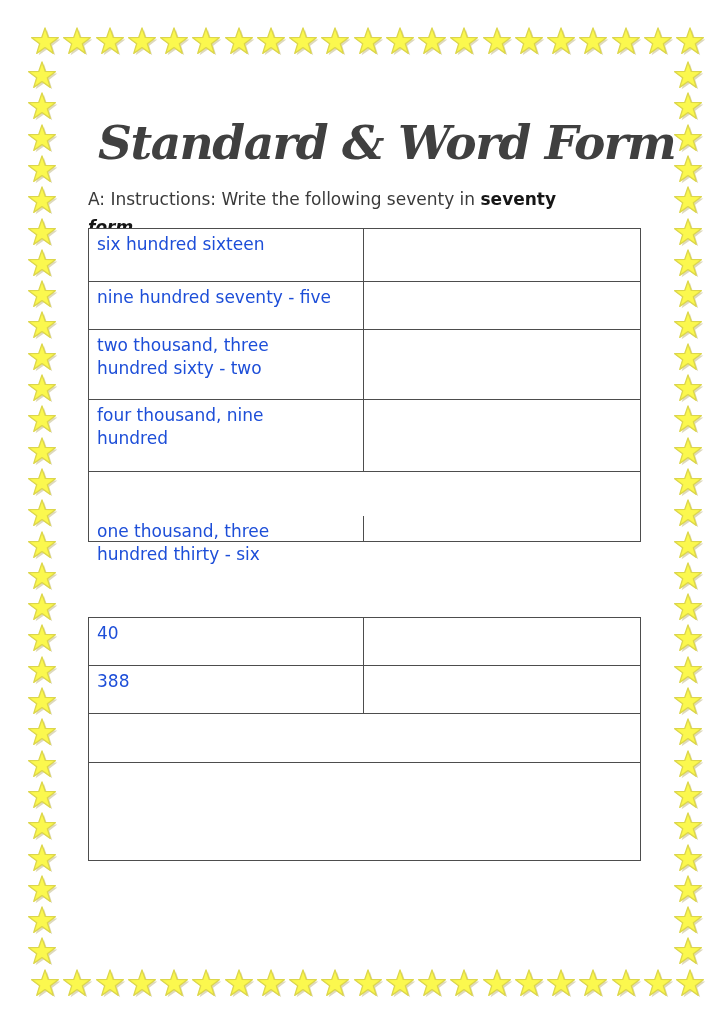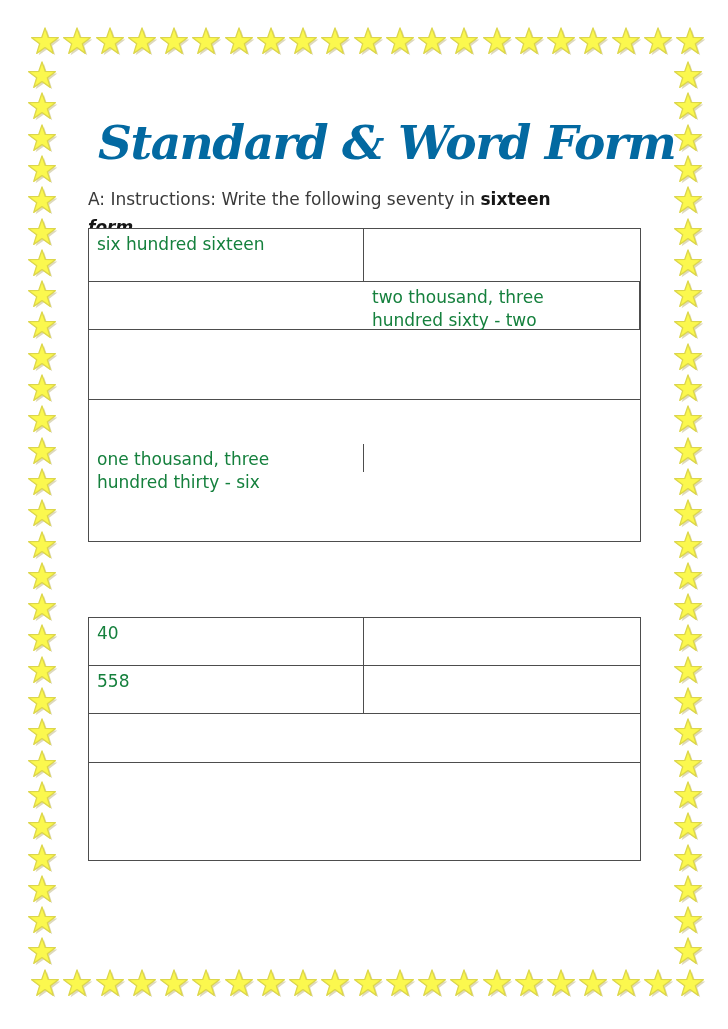--- a/index.html
+++ b/index.html
@@ -10,21 +10,21 @@
   }
   #page{position:absolute;inset:0;}
   
   #star-border{position:absolute;inset:0;pointer-events:none;}
   .star{position:absolute;width:32px;height:32px;}
   
   #page-title{
     position:absolute;left:98px;top:84px;width:560px;
     font-family:"DejaVu Serif","Liberation Serif",serif;
     font-style:italic;font-weight:bold;
-    font-size:47px;letter-spacing:-1.5px;color:#0369a1;
+    font-size:47px;letter-spacing:-1.5px;color:#404040;
     white-space:nowrap;
   }
   
   .instructions{
     position:absolute;left:88px;width:556px;
     font-size:17px;line-height:28px;color:#3a3a3a;
   }
   #instructions-a{top:168px;}
   #instructions-b{top:576px;white-space:nowrap;}
   .instructions b{color:#161616;font-weight:700;}
@@ -33,21 +33,21 @@
   .ws-table{
     position:absolute;left:88px;width:553px;
     display:grid;grid-template-columns:275px 1fr;
     border:1px solid #4d4d4d;background:#ffffff;
     box-sizing:border-box;
   }
   #table-a{top:228px;grid-template-rows:53px 48px 70px 72px 69px;}
   #table-b{top:617px;grid-template-rows:48px 48px 49px 49px 48px;}
   .cell{
     padding:4px 8px;box-sizing:border-box;
-    font-size:17px;line-height:23px;color:#15803d;
+    font-size:17px;line-height:23px;color:#1d4ed8;
     border-bottom:1px solid #4d4d4d;
   }
   .cell.prompt{border-right:1px solid #4d4d4d;white-space:pre-line;}
   .cell.last{border-bottom:none;margin-top:44px;}
   .cell.answer{background:#ffffff;}
 </style>
 </head>
 <body>
 
 <div id="page">
@@ -451,40 +451,43 @@
       </svg>
       <svg viewBox="0 0 100 100" class="star" style="left: 672px; top: 936.4px;">
         <polygon points="56.0,12.0 66.3,41.8 97.8,42.4 72.6,61.4 81.9,91.6 56.0,73.5 30.1,91.6 39.4,61.4 14.2,42.4 45.7,41.8" fill="#D8D2B2" opacity="0.85"></polygon>
         <polygon points="50.0,6.0 60.3,35.8 91.8,36.4 66.6,55.4 75.9,85.6 50.0,67.5 24.1,85.6 33.4,55.4 8.2,36.4 39.7,35.8" fill="#FBF84E" stroke="#DCD64B" stroke-width="4" stroke-linejoin="round"></polygon>
       </svg>
     </div>
 
   <h1 id="page-title">Standard &amp; Word Form</h1>
 
   <p class="instructions" id="instructions-a">
-    <span>A: Instructions: Write the following seventy in </span><b>sixteen</b><b class="line2">form.</b>
+    <span>A: Instructions: Write the following seventy in </span><b>seventy</b><b class="line2">form.</b>
   </p>
 
   <div class="ws-table" id="table-a">
     <div class="cell prompt">six hundred sixteen</div>
     <div class="cell answer"></div>
+    <div class="cell prompt">nine hundred seventy - five</div>
     <div class="cell answer"></div>
     <div class="cell prompt">two thousand, three
 hundred sixty - two</div>
     <div class="cell answer"></div>
+    <div class="cell prompt">four thousand, nine
+hundred</div>
     <div class="cell answer"></div>
     <div class="cell prompt last">one thousand, three
 hundred thirty - six</div>
     <div class="cell answer last"></div>
   </div>
 
 
   <div class="ws-table" id="table-b">
     <div class="cell prompt">40</div>
     <div class="cell answer"></div>
-    <div class="cell prompt">558</div>
+    <div class="cell prompt">388</div>
     <div class="cell answer"></div>
     <div class="cell answer"></div>
     <div class="cell answer"></div>
     <div class="cell answer last"></div>
   </div>
 
 </div>
 
 </body></html>

